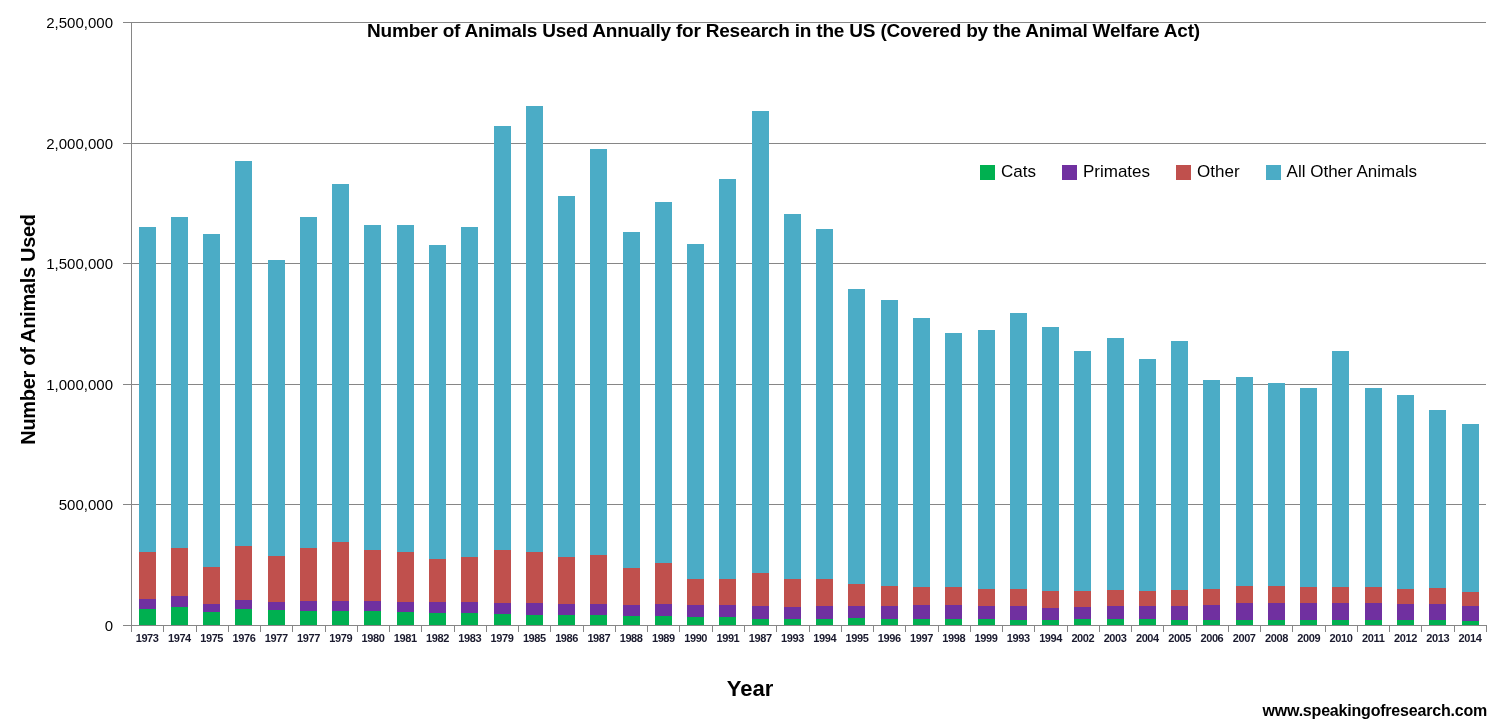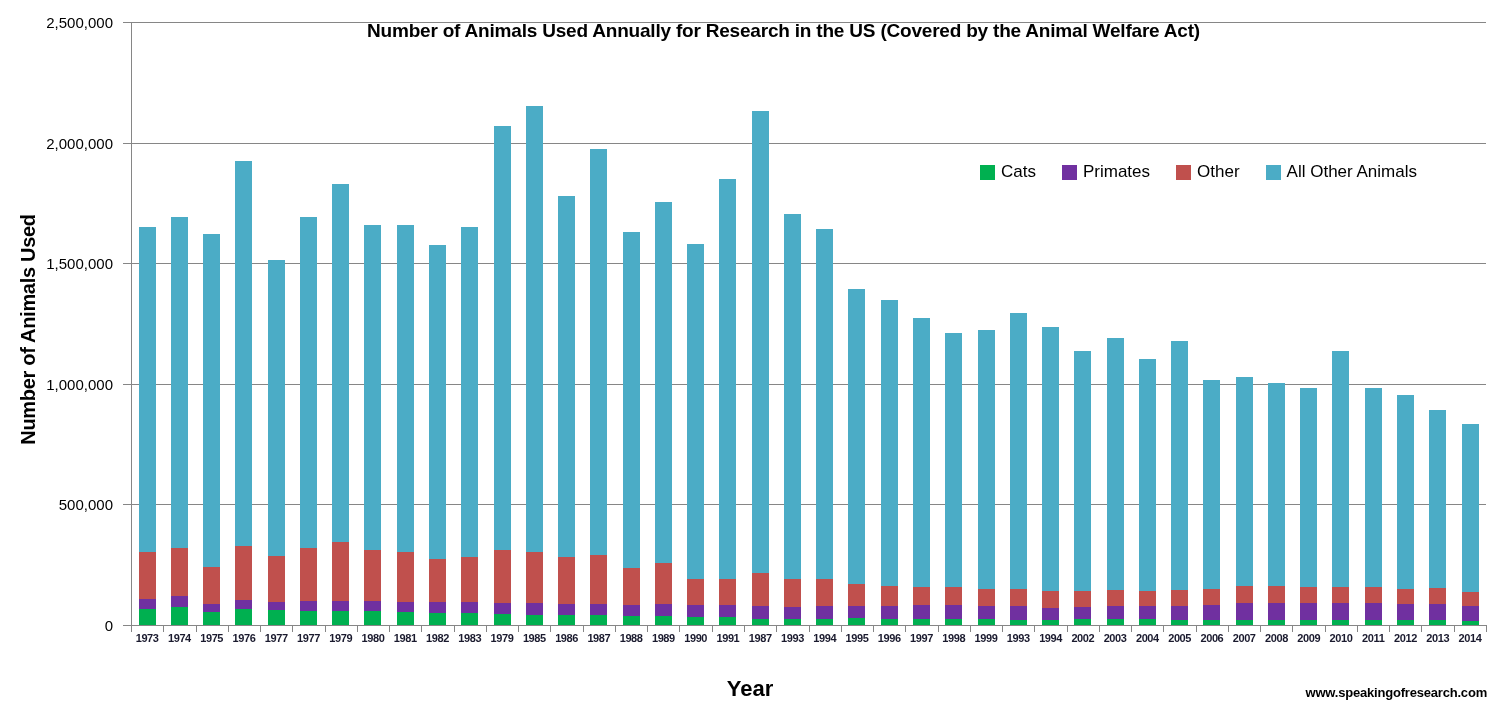--- a/index.html
+++ b/index.html
@@ -48,22 +48,22 @@
     width: 1240px;
     text-align: center;
     font-size: 22px;
     font-weight: bold;
   }
 
   
   #watermark {
     position: absolute;
     right: 10px;
-    bottom: 20px;
-    font-size: 13px;
+    bottom: 0;
+    font-size: 16px;
     font-weight: bold;
     color: #000000;
     letter-spacing: -0.2px;
   }
 
   
   #plot {
     position: absolute;
     left: 131px;
     top: 22px;

